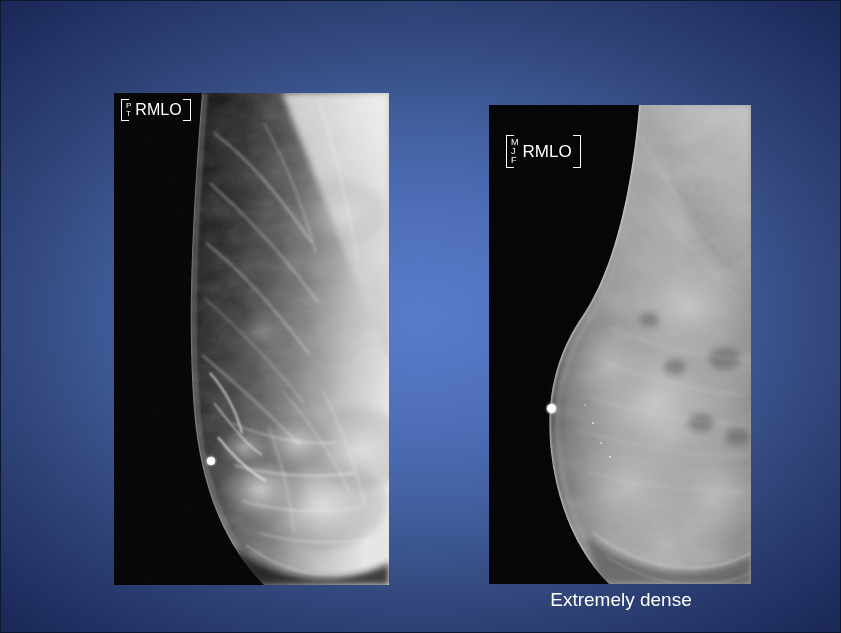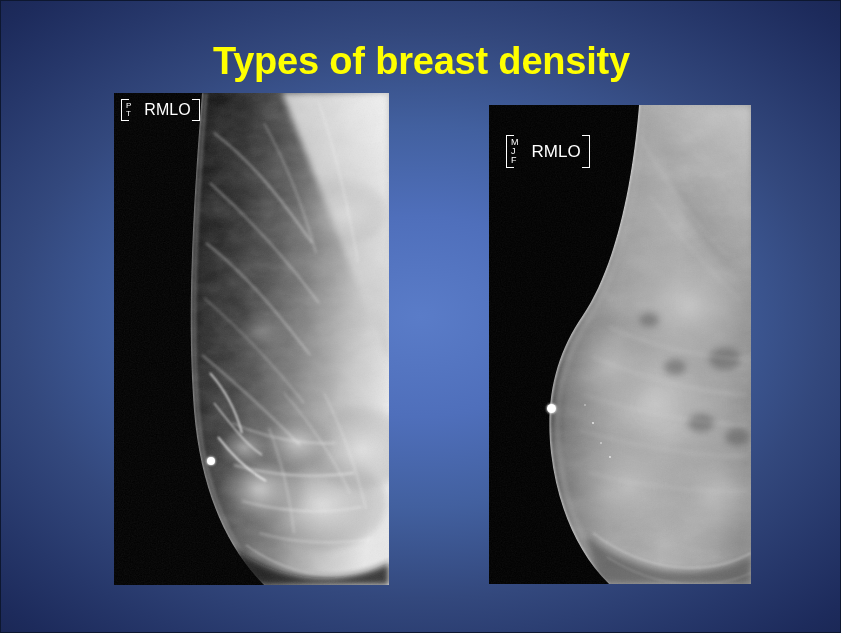--- a/index.html
+++ b/index.html
@@ -111,21 +111,20 @@
     display: flex;
     flex-direction: column;
     line-height: 1.0;
     font-size: 8px;
     margin-right: 4px;
     align-items: flex-start;
   }
   .anno-view {
     font-size: 16px;
     line-height: 1;
-    margin-left: 9px;
   }
   #anno-right .anno-stack { font-size: 9px; }
   #anno-right .anno-view { font-size: 17px; }
 
   
   .marker-dot {
     position: absolute;
     border-radius: 50%;
     background: #ffffff;
     box-shadow: 0 0 2px 1px rgba(255,255,255,0.55);
@@ -161,21 +160,20 @@
     left: 500px;
     top: 588px;
     width: 240px;
   }
 </style>
 </head>
 <body>
 
 <div id="slide">
 
-  <div id="title">Types of breast density</div>
 
   <div class="panel" id="panel-left">
     <svg viewBox="0 0 275 492" preserveAspectRatio="none">
       <defs>
 
         <linearGradient id="lBody" x1="0" y1="0.25" x2="1" y2="0.62">
           <stop offset="0%" stop-color="#0b0b0b"></stop>
           <stop offset="18%" stop-color="#242424"></stop>
           <stop offset="38%" stop-color="#4a4a4a"></stop>
           <stop offset="58%" stop-color="#7e7e7e"></stop>
@@ -413,14 +411,15 @@
           <span>F</span>
         </div>
         <div class="anno-view">RMLO</div>
       </div>
     </div>
 
     <div class="marker-dot" id="marker-right"></div>
   </div>
 
 
+  <div class="caption" id="caption-right">Extremely dense</div>
 
 </div>
 
 </body></html>

